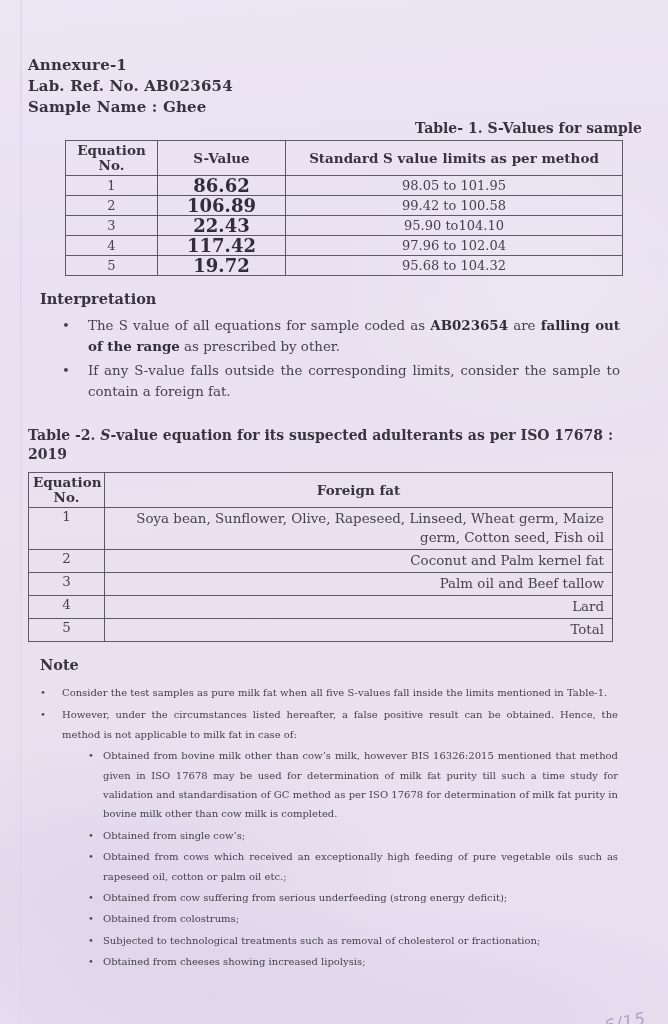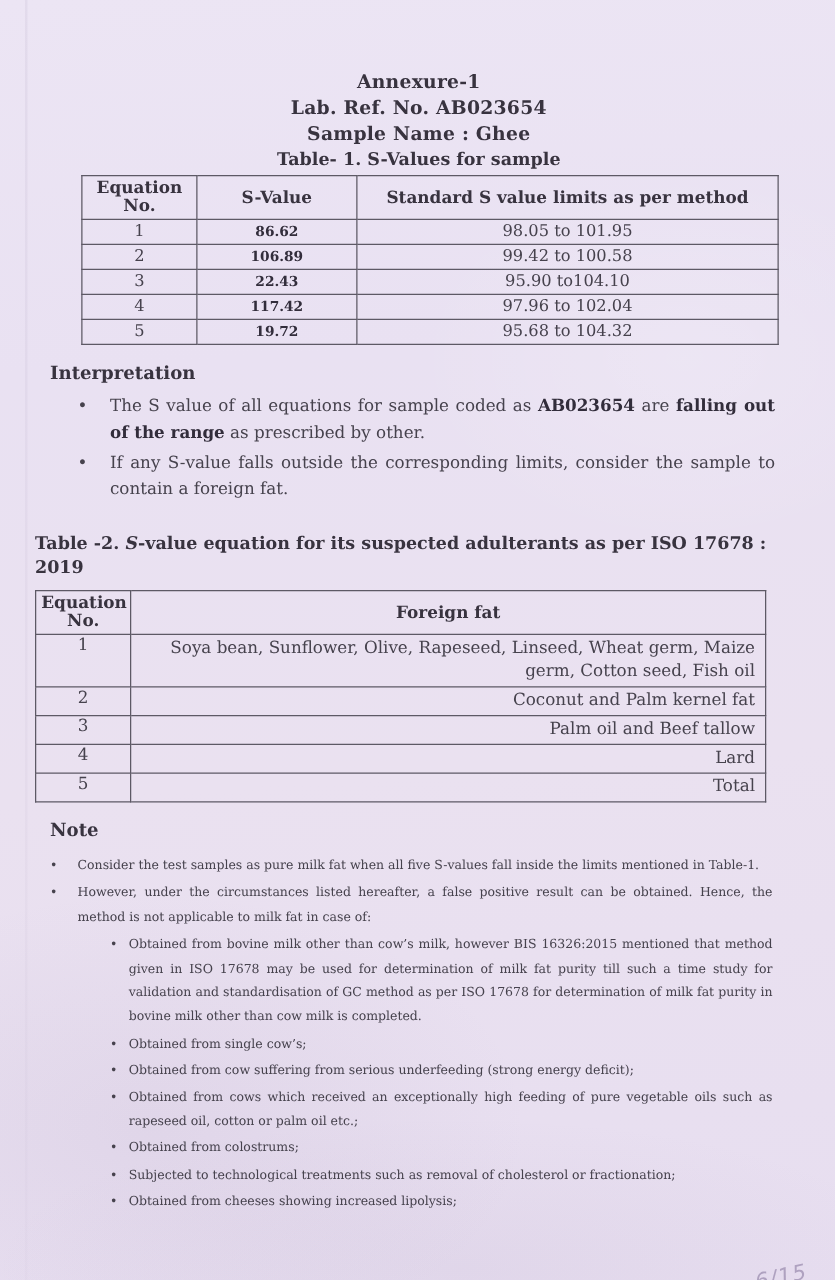--- a/index.html
+++ b/index.html
@@ -14,31 +14,31 @@
       radial-gradient(ellipse 320px 220px at 82% 28%, rgba(255,255,255,0.16), transparent 70%),
       radial-gradient(ellipse 420px 260px at 18% 88%, rgba(150,130,170,0.10), transparent 72%),
       radial-gradient(ellipse 500px 160px at 55% 99%, rgba(140,120,160,0.08), transparent 75%),
       linear-gradient(176deg,#ece5f4 0%,#e9e1f2 28%,#eae1f0 60%,#e7def0 100%);
     color:#46424d;
   }
   .crease-v{position:absolute;left:20px;top:0;width:2px;height:100%;
     background:linear-gradient(rgba(140,125,160,0.10),rgba(140,125,160,0.03));}
   .content{box-sizing:border-box;padding:55px 26px 0 28px;}
 
-  .doc-head{ text-align:center;font-weight:bold;color:#38333f;font-size:15px;line-height:21px;letter-spacing:0.2px;}
-  .t1-caption{text-align:center;font-weight:bold;color:#38333f;font-size:14px;line-height:19px;margin-top:1px;}
+  .doc-head{ text-align:left;font-weight:bold;color:#38333f;font-size:15px;line-height:21px;letter-spacing:0.2px;}
+  .t1-caption{text-align:right;font-weight:bold;color:#38333f;font-size:14px;line-height:19px;margin-top:1px;}
 
   table{border-collapse:collapse;}
   th,td{border:1.5px solid #5d5965;}
 
   .t1{width:557px;margin:2px 0 0 37px;table-layout:fixed;}
   .t1 .c1{width:92px}.t1 .c2{width:128px}.t1 .c3{width:337px}
   .t1 th{font-size:13.5px;font-weight:bold;color:#38333f;text-align:center;padding:2px 4px;line-height:15px;vertical-align:middle;}
   .t1 td{text-align:center;font-size:13px;height:19px;line-height:18px;padding:0 4px;}
-  .t1 td.sval{font-weight:bold;color:#322d3b;font-size:11px;}
+  .t1 td.sval{font-weight:bold;color:#322d3b;font-size:18px;}
 
   .sec-head{font-size:14.5px;font-weight:bold;color:#38333f;line-height:19px;margin-left:12px;}
   .interp{margin-top:13px;}
   .interp ul{list-style:none;margin:7px 0 0 0;padding:0;}
   .interp li{position:relative;padding:0 22px 0 60px;text-align:justify;font-size:13.4px;line-height:21px;margin-bottom:3px;}
   .interp li::before{content:"•";position:absolute;left:34px;color:#46424d;}
   .interp b{color:#322d3b;}
 
   .t2-title{margin-top:24px;font-size:14px;font-weight:bold;color:#38333f;line-height:19px;}
   .t2-title .ital{font-style:italic;}
@@ -172,22 +172,22 @@
 
     <div class="note">
       <div class="sec-head">Note</div>
       <ul class="l1">
         <li>Consider the test samples as pure milk fat when all five S-values fall inside the limits mentioned in Table-1.</li>
         <li>
           <span>However, under the circumstances listed hereafter, a false positive result can be obtained. Hence, the method is not applicable to milk fat in case of:</span>
           <ul class="l2">
             <li>Obtained from bovine milk other than cow’s milk, however BIS 16326:2015 mentioned that method given in ISO 17678 may be used for determination of milk fat purity till such a time study for validation and standardisation of GC method as per ISO 17678 for determination of milk fat purity in bovine milk other than cow milk is completed.</li>
             <li>Obtained from single cow’s;</li>
+            <li>Obtained from cows which received an exceptionally high feeding of pure vegetable oils such as rapeseed oil, cotton or palm oil etc.;</li>
             <li>Obtained from cow suffering from serious underfeeding (strong energy deficit);</li>
-            <li>Obtained from cows which received an exceptionally high feeding of pure vegetable oils such as rapeseed oil, cotton or palm oil etc.;</li>
             <li>Obtained from colostrums;</li>
             <li>Subjected to technological treatments such as removal of cholesterol or fractionation;</li>
             <li>Obtained from cheeses showing increased lipolysis;</li>
 
           </ul>
         </li>
       </ul>
     </div>
 
   </div>

